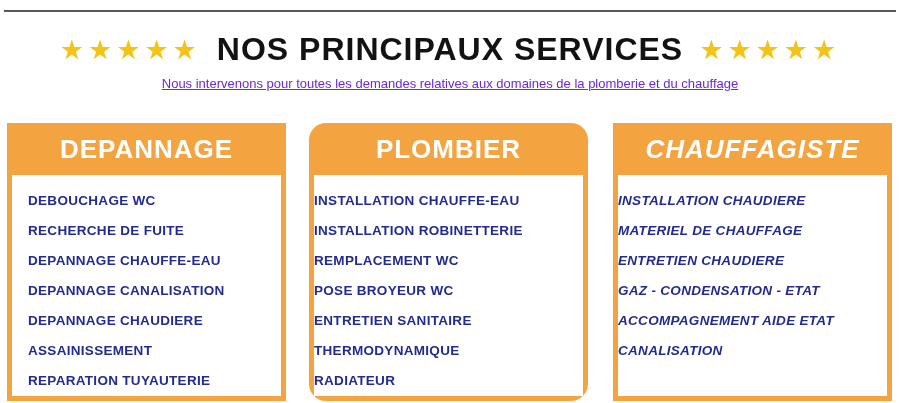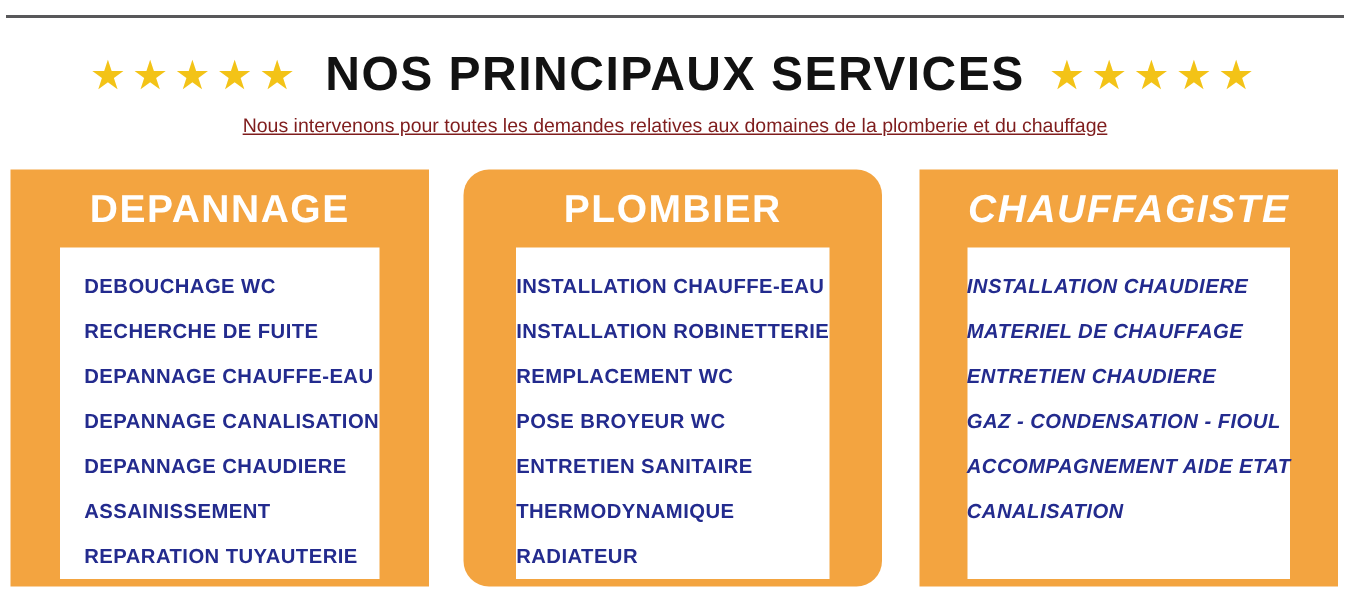--- a/index.html
+++ b/index.html
@@ -33,27 +33,27 @@
     padding-top:2px;
   }
   .page-title{
     color:var(--title);
     font-size:32px;font-weight:bold;letter-spacing:1px;
     white-space:nowrap;
   }
   .page-subtitle{
     position:absolute;top:76px;left:0;width:100%;
     text-align:center;
-    font-size:13px;color:#7f1d1d;
+    font-size:13px;color:#6d28d9;
     text-decoration:underline;
   }
   .service-box{
-    position:absolute;top:113px;height:278px;width:279px;
+    position:absolute;top:123px;height:278px;width:279px;
     background:var(--orange);
-    display:flex;flex-direction:column;align-items:center;
+    display:flex;flex-direction:column;
   }
   .col-0{left:7px;}
   .col-1{left:309px;border-radius:17px;}
   .col-2{left:613px;font-style:italic;}
   .box-header{
     height:52px;flex:0 0 52px;
     display:flex;align-items:center;justify-content:center;
   }
   .column-title{
     color:#ffffff;font-size:26px;font-weight:bold;letter-spacing:1px;
@@ -125,20 +125,20 @@
     </section>
 
     <section class="service-box col-2">
       <header class="box-header">
         <h2 class="column-title">CHAUFFAGISTE</h2>
       </header>
       <ul class="box-body">
           <li class="service-item">INSTALLATION CHAUDIERE</li>
           <li class="service-item">MATERIEL DE CHAUFFAGE</li>
           <li class="service-item">ENTRETIEN CHAUDIERE</li>
-          <li class="service-item">GAZ - CONDENSATION - FIOUL</li>
+          <li class="service-item">GAZ - CONDENSATION - ETAT</li>
           <li class="service-item">ACCOMPAGNEMENT AIDE ETAT</li>
           <li class="service-item">CANALISATION</li>
         </ul>
     </section>
   </div>
 
 </div>
 
 </body></html>

